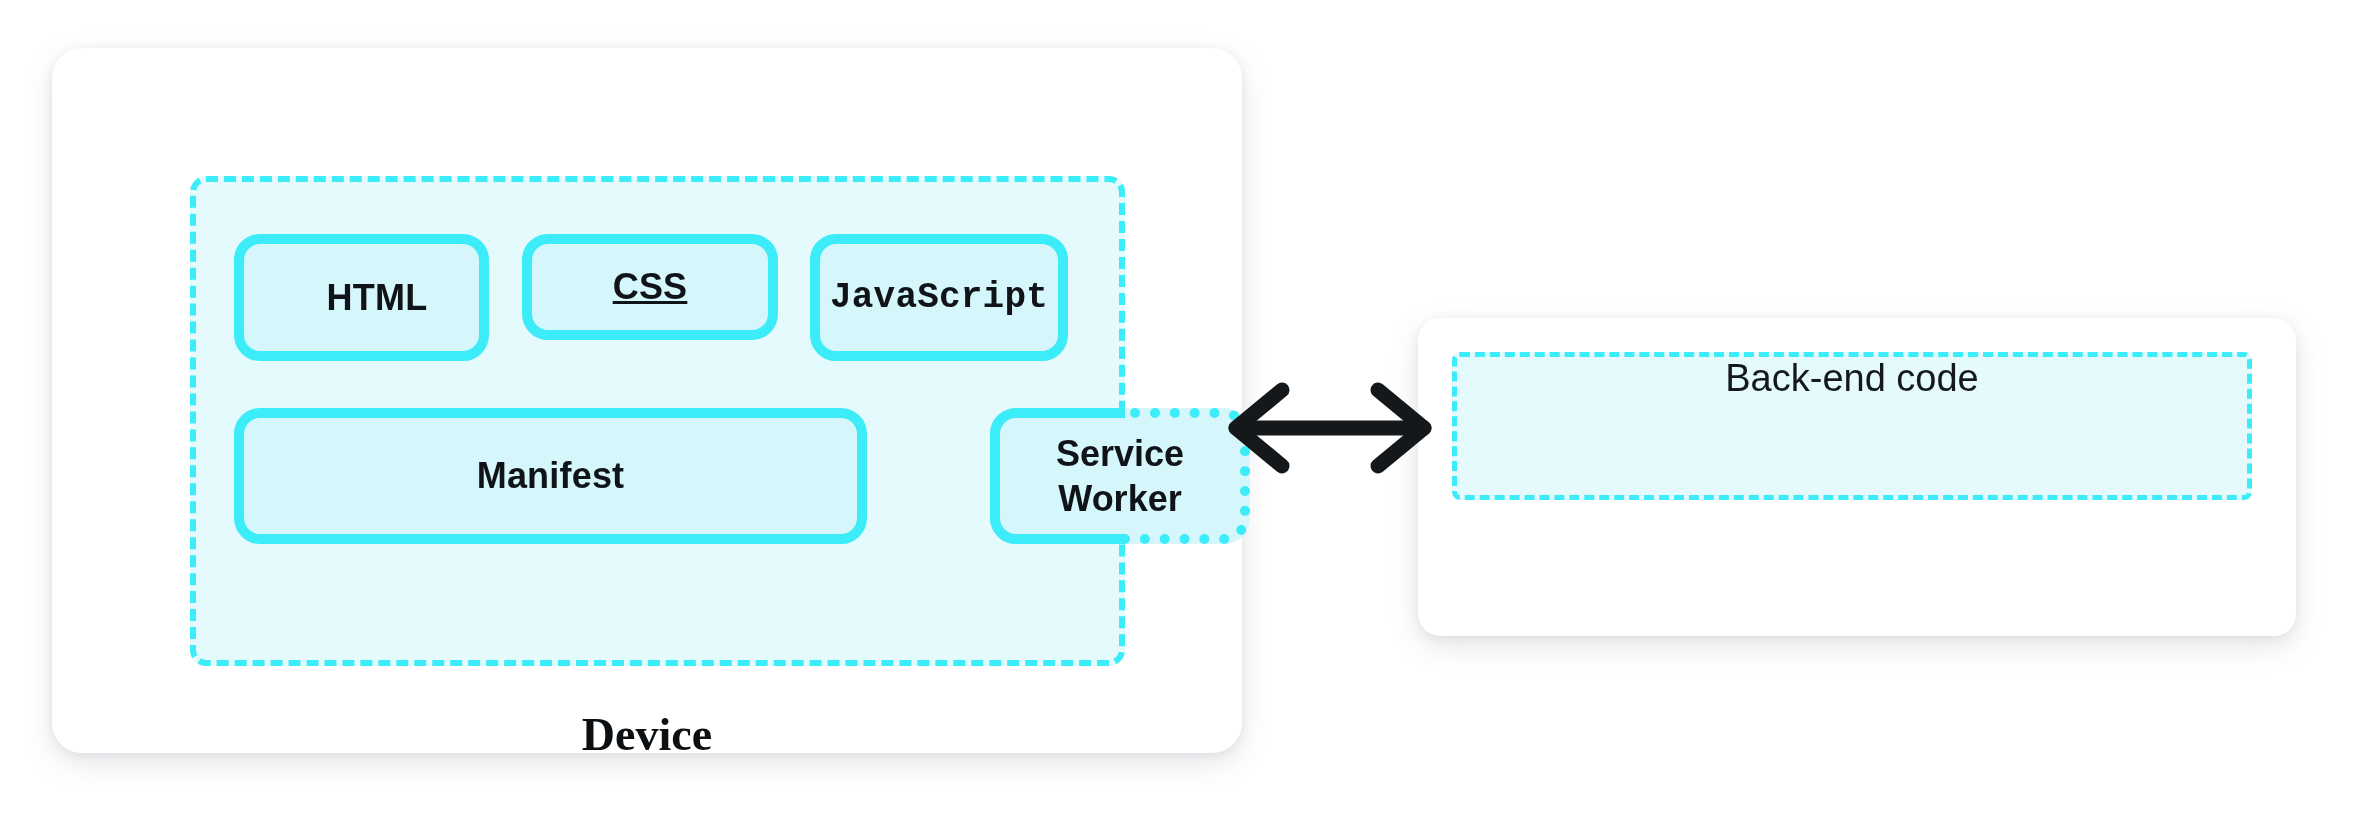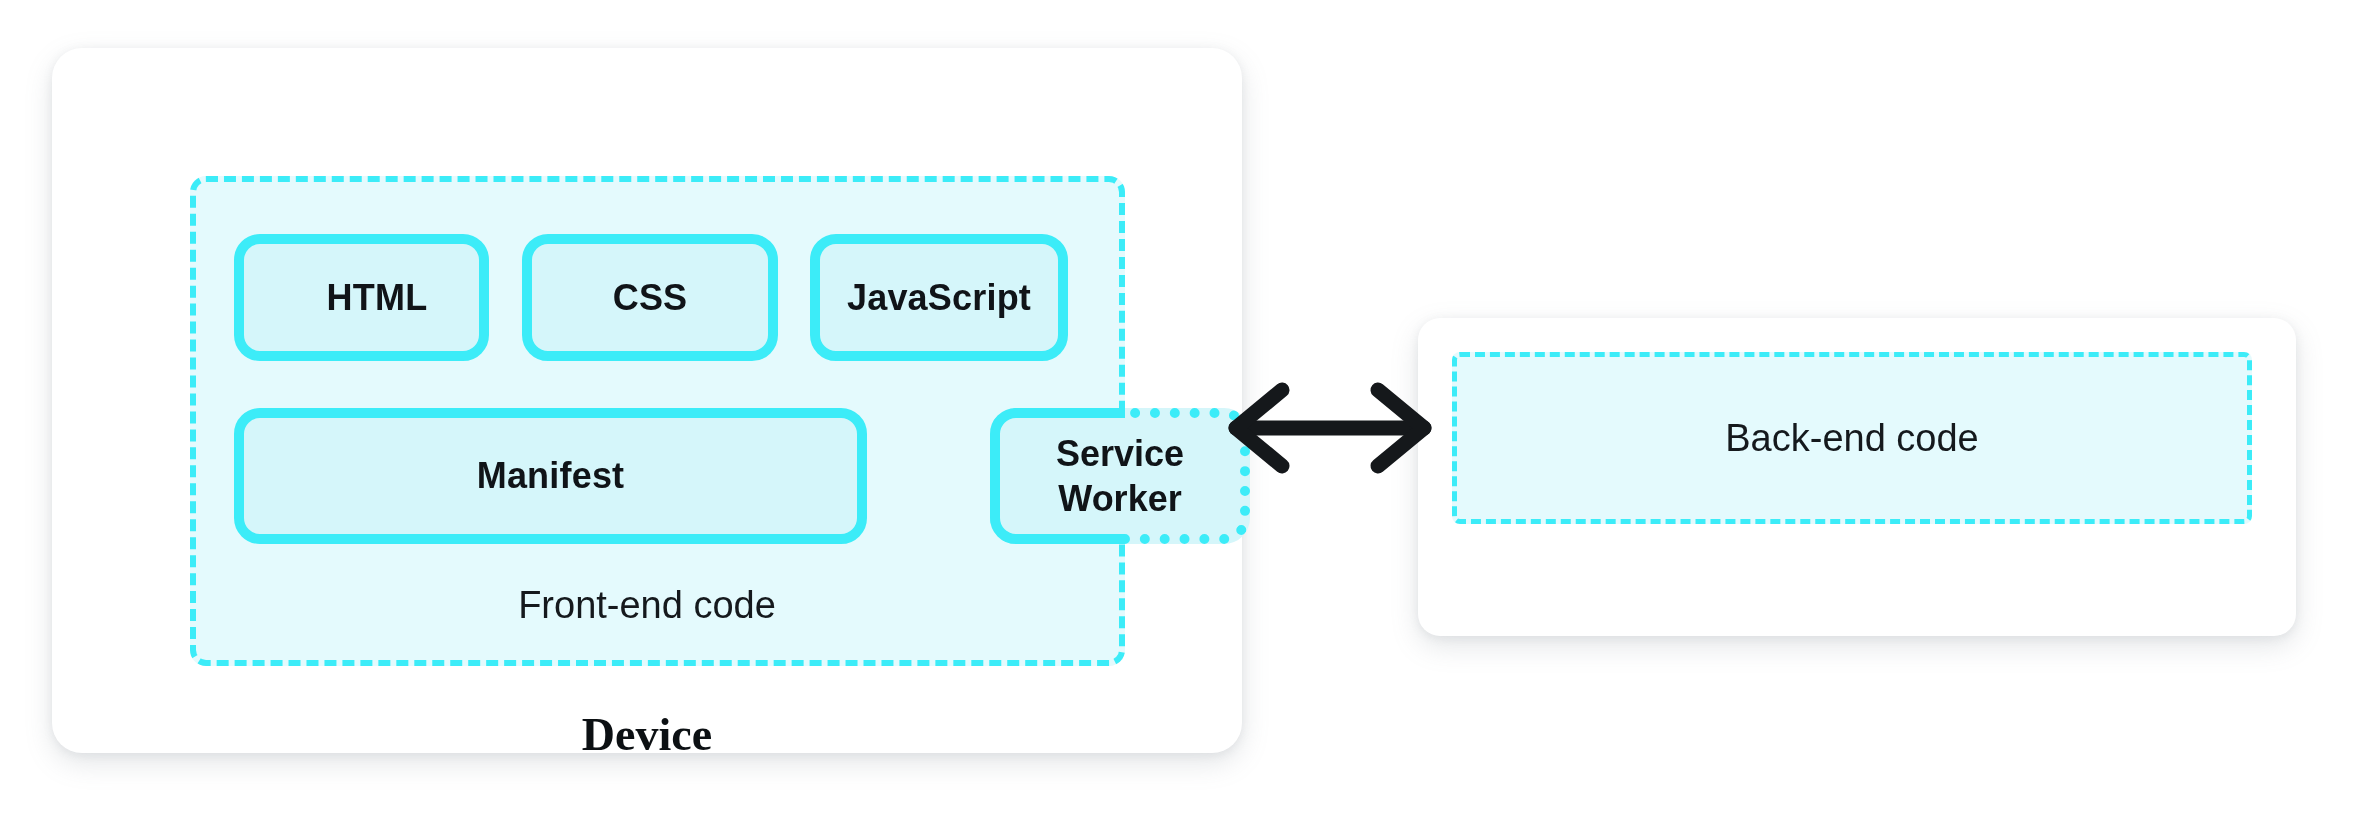--- a/index.html
+++ b/index.html
@@ -41,22 +41,22 @@
     align-items: center;
     justify-content: center;
     font-weight: bold;
     font-size: 36px;
     letter-spacing: 0.2px;
     text-align: center;
     color: var(--text, #101418);
     z-index: 2;
   }
   #html-box       { left: 182px; top: 186px; width: 255px; height: 127px; padding-left: 31px; }
-  #css-box        { left: 470px; top: 186px; width: 256px; height: 127px; }
-  #javascript-box { left: 758px; top: 186px; width: 258px; height: 127px; }
+  #css-box        { left: 470px; top: 186px; width: 256px; height: 106px; text-decoration: underline; }
+  #javascript-box { left: 758px; top: 186px; width: 258px; height: 127px; font-family: Liberation Mono, monospace; }
   #manifest-box   { left: 182px; top: 360px; width: 633px; height: 136px; }
 
   
   #service-worker-box {
     position: absolute;
     left: 938px; top: 360px;
     width: 260px; height: 136px;
     background: var(--box-fill, #d5f6fa);
     border-radius: 26px;
     box-sizing: border-box;
@@ -95,27 +95,26 @@
     text-align: center;
     font-size: 46px;
     font-weight: bold;
     color: #0c1013;
   }
   #device-title { top: 660px; font-family: Liberation Serif, serif; }
 
   #backend-box {
     position: absolute;
     left: 34px; top: 34px;
-    width: 800px; height: 172px;
+    width: 800px; height: 148px;
     background: var(--container-fill, #e4fafd);
     border: 5px dashed var(--accent, #3cecf8);
     border-radius: 8px;
     box-sizing: border-box;
     display: flex;
-    align-items: center;
     justify-content: center;
     font-size: 38px;
     color: #15191d;
   }
 
   #connector-arrow {
     position: absolute;
     left: 1218px; top: 376px;
     width: 224px; height: 104px;
     z-index: 4;
@@ -153,21 +152,20 @@
     <div id="manifest-box" class="code-box">
       <span>Manifest</span>
     </div>
 
     <div id="service-worker-box">
       <div class="border-dotted"></div>
       <div class="border-solid"></div>
       <div class="sw-label">Service Worker</div>
     </div>
 
-    <div id="frontend-label" class="zone-label">Front-end code</div>
 
     <div id="device-title" class="card-title">Device</div>
   </div>
 
   <div id="connector-arrow">
     <svg viewBox="0 0 224 104" xmlns="http://www.w3.org/2000/svg" aria-hidden="true">
       <path d="M 18 52 L 206 52"></path>
       <path d="M 64 14 L 18 52 L 64 90"></path>
       <path d="M 160 14 L 206 52 L 160 90"></path>
     </svg>

